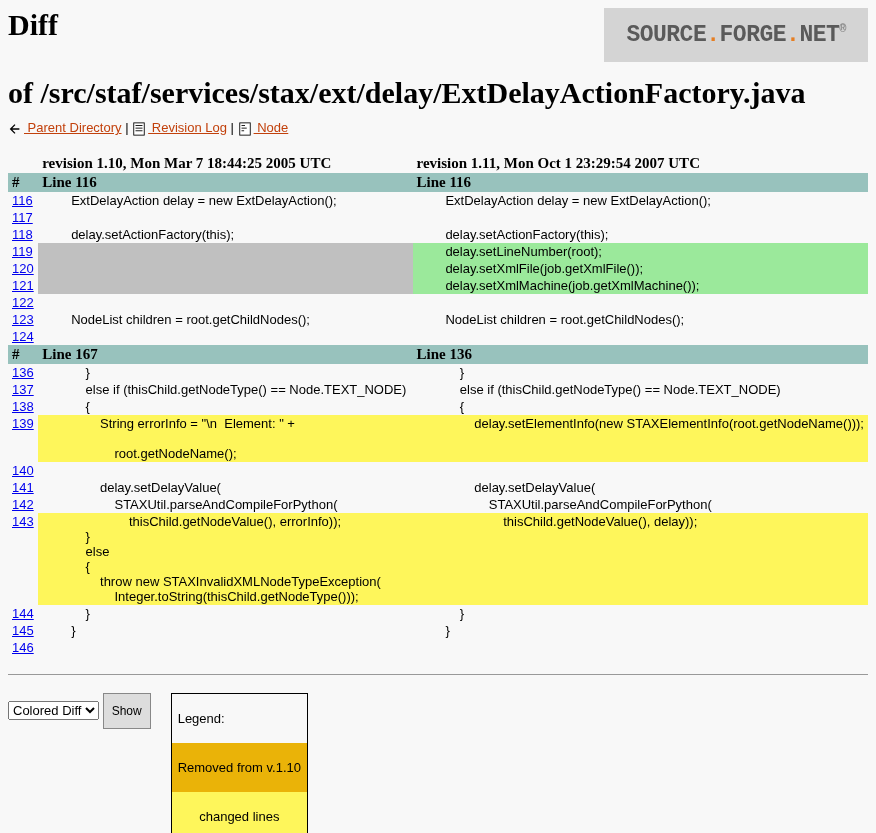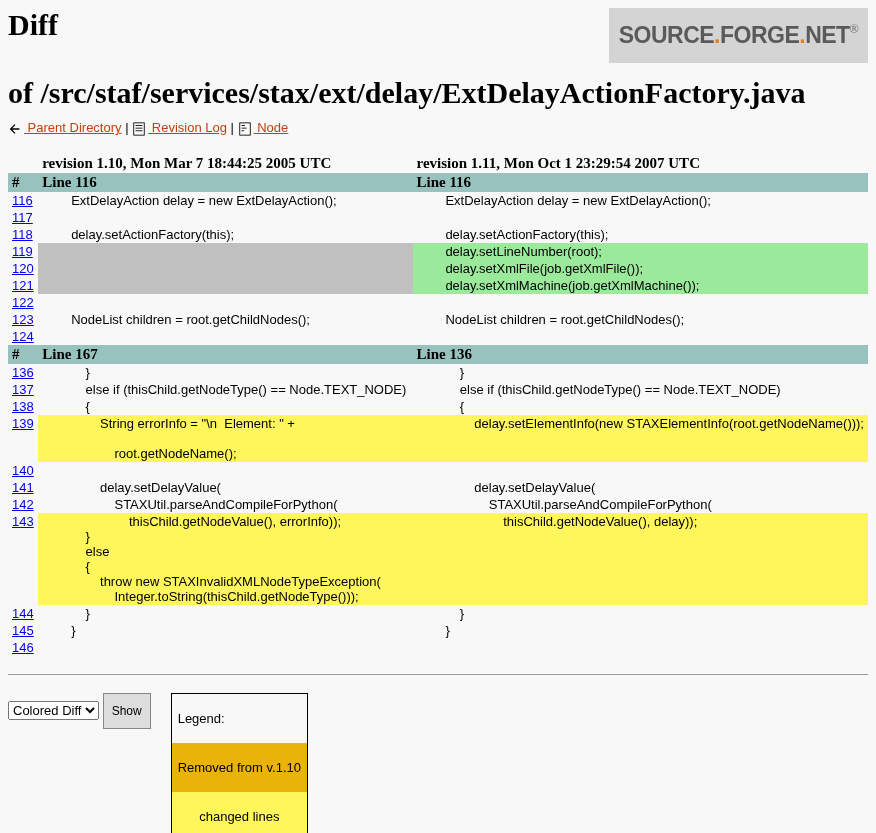--- a/index.html
+++ b/index.html
@@ -6,24 +6,24 @@
     font-family: "Times New Roman", serif;
     background: #f8f8f8;
     margin: 0;
     padding: 8px;
     font-size: 16px;
   }
   .sf-logo {
     float: right;
     background: #d4d4d4;
     color: #5a5a5a;
-    font-family: Liberation Sans, sans-serif;
+    font-family: Liberation Mono, monospace;
     font-weight: bold;
     font-size: 23px;
-    padding: 14px 10px;
+    padding: 14px 22px;
     letter-spacing: -0.5px;
   }
   .sf-logo .dot { color: #e67e22; }
   .sf-logo .reg { font-size: 12px; vertical-align: top; color: #888; }
   h1 {
     font-size: 30px;
     margin: 0 0 10px 0;
     font-weight: bold;
   }
   .nav-links {

